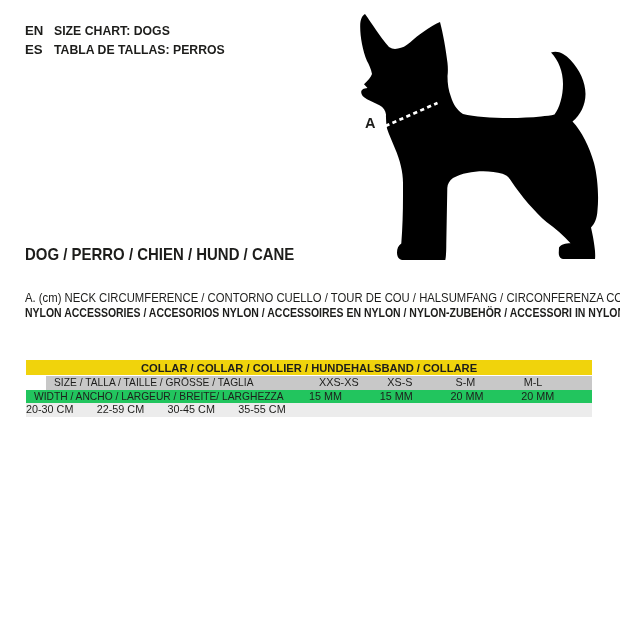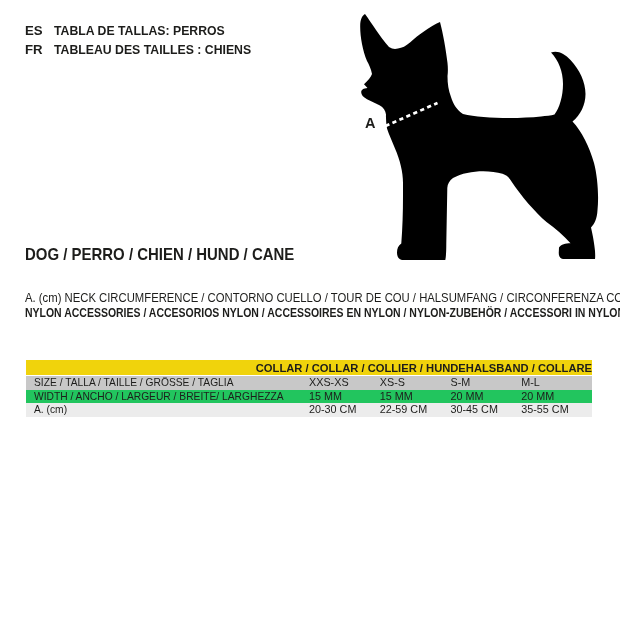--- a/index.html
+++ b/index.html
@@ -29,43 +29,43 @@
 
   
   .caption{position:absolute;left:25px;top:247px;font-size:17px;font-weight:bold;line-height:15px;}
   .measure-note{position:absolute;left:25px;top:291px;font-size:11.9px;line-height:14px;}
   .material-note{position:absolute;left:25px;top:306px;font-size:12.2px;font-weight:bold;line-height:15px;}
 
   
   .size-table{position:absolute;left:26px;top:360px;width:566px;font-size:10.8px;}
   .t-header{
     height:14px;line-height:14px;background:#f0d30c;
-    text-align:right;font-weight:bold;font-size:11.2px;
+    text-align:center;font-weight:bold;font-size:11.2px;
     border-bottom:1px solid #ffffff;padding-top:1px;
   }
   .t-row{display:flex;height:13.7px;line-height:13.7px;}
-  .row-gray{background:#c8c8c8;}
+  .row-gray{background:#c8c8c8;margin-left:20px;}
   .row-white{background:#22c55e;}
   .row-light{background:#ececec;}
   .t-label{width:50%;flex:0 0 50%;padding-left:8px;box-sizing:border-box;}
   .t-val{width:12.5%;flex:0 0 12.5%;}
 </style>
 </head>
 <body>
 
 <div class="page">
 
   <div class="langs">
     <div class="lang-row">
+      <span class="lang-code">EN</span>
+      <span class="cx s93">SIZE CHART: DOGS</span>
+    </div>
+    <div class="lang-row">
       <span class="lang-code">ES</span>
       <span class="cx s93">TABLA DE TALLAS: PERROS</span>
-    </div>
-    <div class="lang-row">
-      <span class="lang-code">FR</span>
-      <span class="cx s93">TABLEAU DES TAILLES : CHIENS</span>
     </div>
   </div>
 
   <svg class="dog-svg" viewBox="0 0 275 275" xmlns="http://www.w3.org/2000/svg" aria-hidden="true">
     <path fill="#000000" d="
       M 20 14
       C 26 22 35 37 44 47
       C 47 49 50 49.5 53 48.5
       C 57 48 61 46 65 42.5
       C 73 35 85 26.5 95 22
@@ -150,23 +150,20 @@
       <div class="t-label">
         <span class="cx s95">WIDTH / ANCHO / LARGEUR / BREITE/ LARGHEZZA</span>
       </div>
       <div class="t-val">15 MM</div>
       <div class="t-val">15 MM</div>
       <div class="t-val">20 MM</div>
       <div class="t-val">20 MM</div>
     </div>
 
     <div class="t-row row-light">
-      <div class="t-label">
-        <span class="cx s95">A. (cm)</span>
-      </div>
       <div class="t-val">20-30 CM</div>
       <div class="t-val">22-59 CM</div>
       <div class="t-val">30-45 CM</div>
       <div class="t-val">35-55 CM</div>
     </div>
   </div>
 
 </div>
 
 </body></html>

